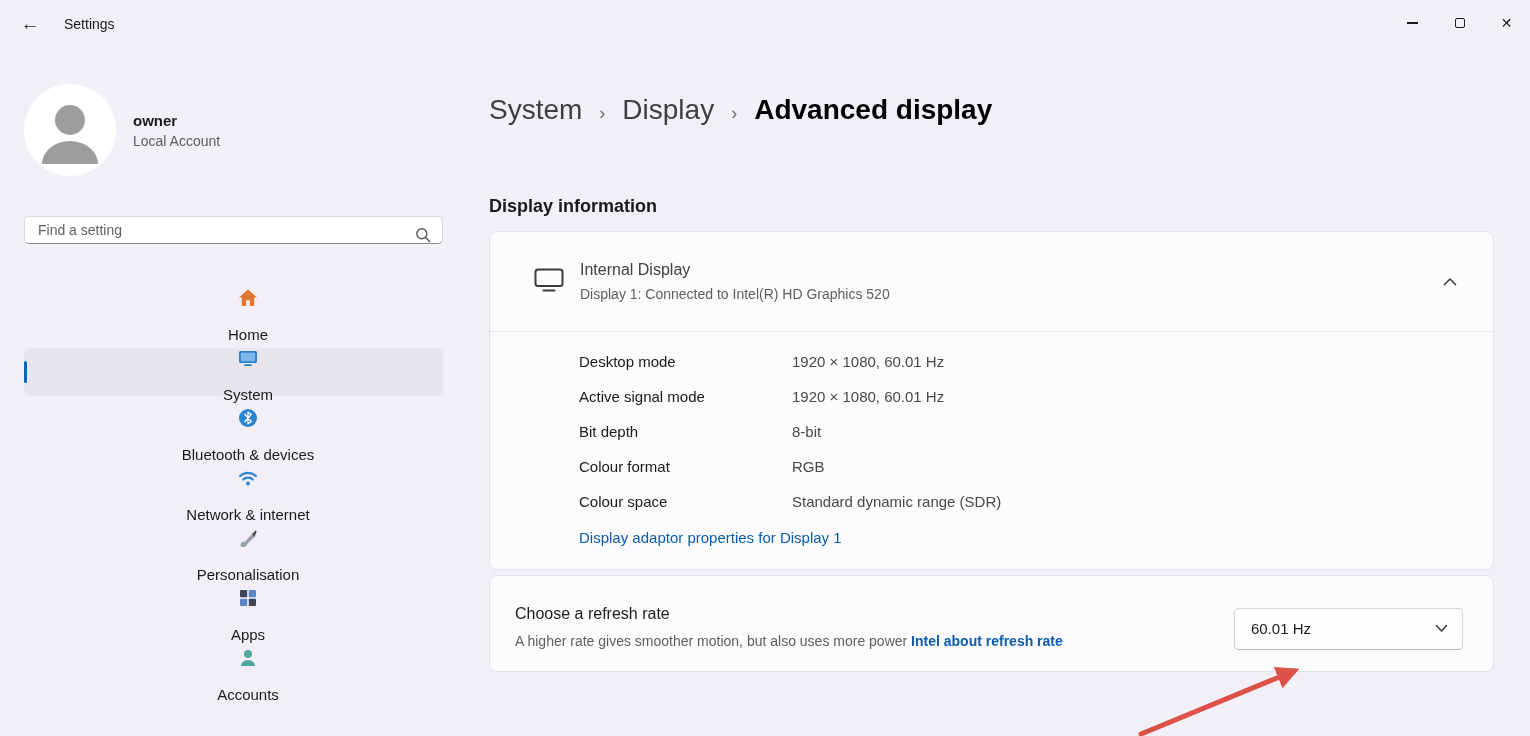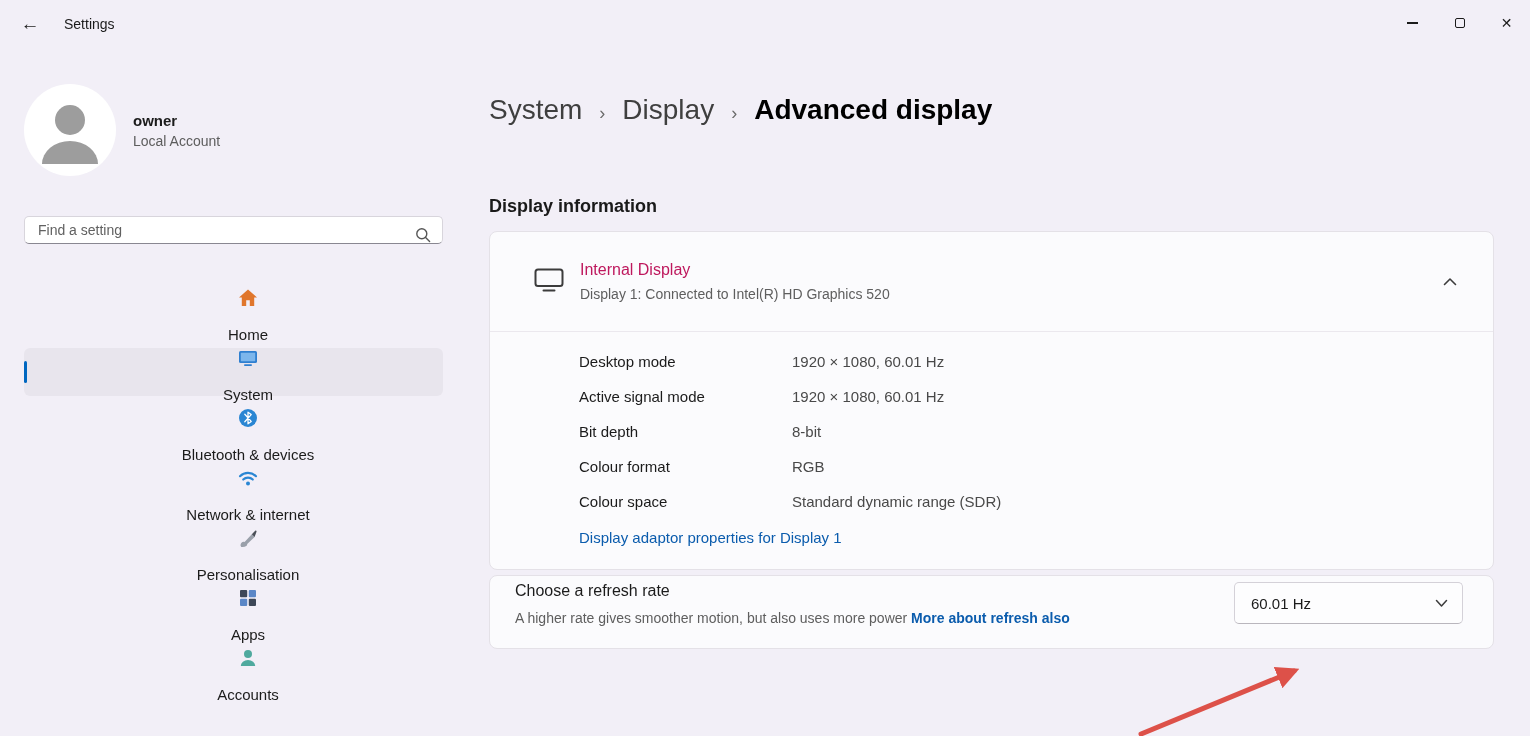--- a/index.html
+++ b/index.html
@@ -74,40 +74,40 @@
   .crumb-sep { font-size: 18px; color: #6b6b6b; margin: 6px 17px 0 17px; }
 
   .section-title { margin-top: 70px; font-size: 18px; font-weight: 700; color: #1a1a1a; }
 
   .card {
     background: #fbfbfd; border: 1px solid #e4e1e7; border-radius: 8px;
   }
   .display-card { margin-top: 14px; }
   .card-header { display: flex; align-items: center; padding: 29px 26px 29px 44px; cursor: pointer; }
   .monitor-icon { margin-right: 16px; flex-shrink: 0; }
-  .card-header-title { font-size: 16px; color: #be185d; }
+  .card-header-title { font-size: 16px; color: #404040; }
   .card-header-sub { font-size: 14px; color: #5e5e5e; margin-top: 7px; }
   .chevron-btn {
     margin-left: auto; width: 34px; height: 34px; display: flex;
     align-items: center; justify-content: center; border-radius: 4px; cursor: pointer;
   }
   .card-divider { border-top: 1px solid #ebe8ee; }
 
   .card-details { padding: 12px 24px 22px 89px; }
   .detail-row { display: flex; padding: 9px 0; font-size: 15px; }
   .detail-label { width: 213px; color: #1b1b1b; }
   .detail-value { color: #494949; }
   .display-link {
     display: inline-block; margin-top: 10px; font-size: 15px;
     color: #0b5cad; text-decoration: none; cursor: pointer;
   }
 
   .refresh-card {
-    margin-top: 5px; display: flex; 
-    padding: 6px 30px 19px 25px;
+    margin-top: 5px; display: flex; align-items: center;
+    padding: 29px 30px 19px 25px;
   }
   .refresh-title { font-size: 16px; color: #1b1b1b; }
   .refresh-desc { font-size: 14px; color: #5e5e5e; margin-top: 7px; line-height: 1.6; max-width: 700px; }
   .refresh-link { color: #0b5cad; font-weight: 700; text-decoration: none; cursor: pointer; }
   .dropdown {
     margin-left: auto; width: 229px; height: 42px; flex-shrink: 0;
     background: #fdfdfe; border: 1px solid #d4d1d8; border-bottom-color: #b9b6bd;
     border-radius: 5px; display: flex; align-items: center; justify-content: space-between;
     padding: 0 14px 0 16px; font-size: 15px; cursor: pointer;
   }
@@ -293,21 +293,21 @@
         </div>
         <a class="display-link">Display adaptor properties for Display 1</a>
       </div>
     </div>
 
     <div class="card refresh-card">
       <div class="refresh-text">
         <div class="refresh-title">Choose a refresh rate</div>
         <div class="refresh-desc">
           <span>A higher rate gives smoother motion, but also uses more power</span>
-          <a class="refresh-link">More about refresh also</a>
+          <a class="refresh-link">Intel about refresh rate</a>
         </div>
       </div>
       <div class="dropdown">
         <span>60.01 Hz</span>
         <svg width="13" height="9" viewBox="0 0 13 9">
           <path d="M1.5 1.5 L6.5 7 L11.5 1.5" stroke="#3c3c3c" stroke-width="1.5" fill="none" stroke-linecap="round" stroke-linejoin="round"></path>
         </svg>
       </div>
     </div>
   </div>

